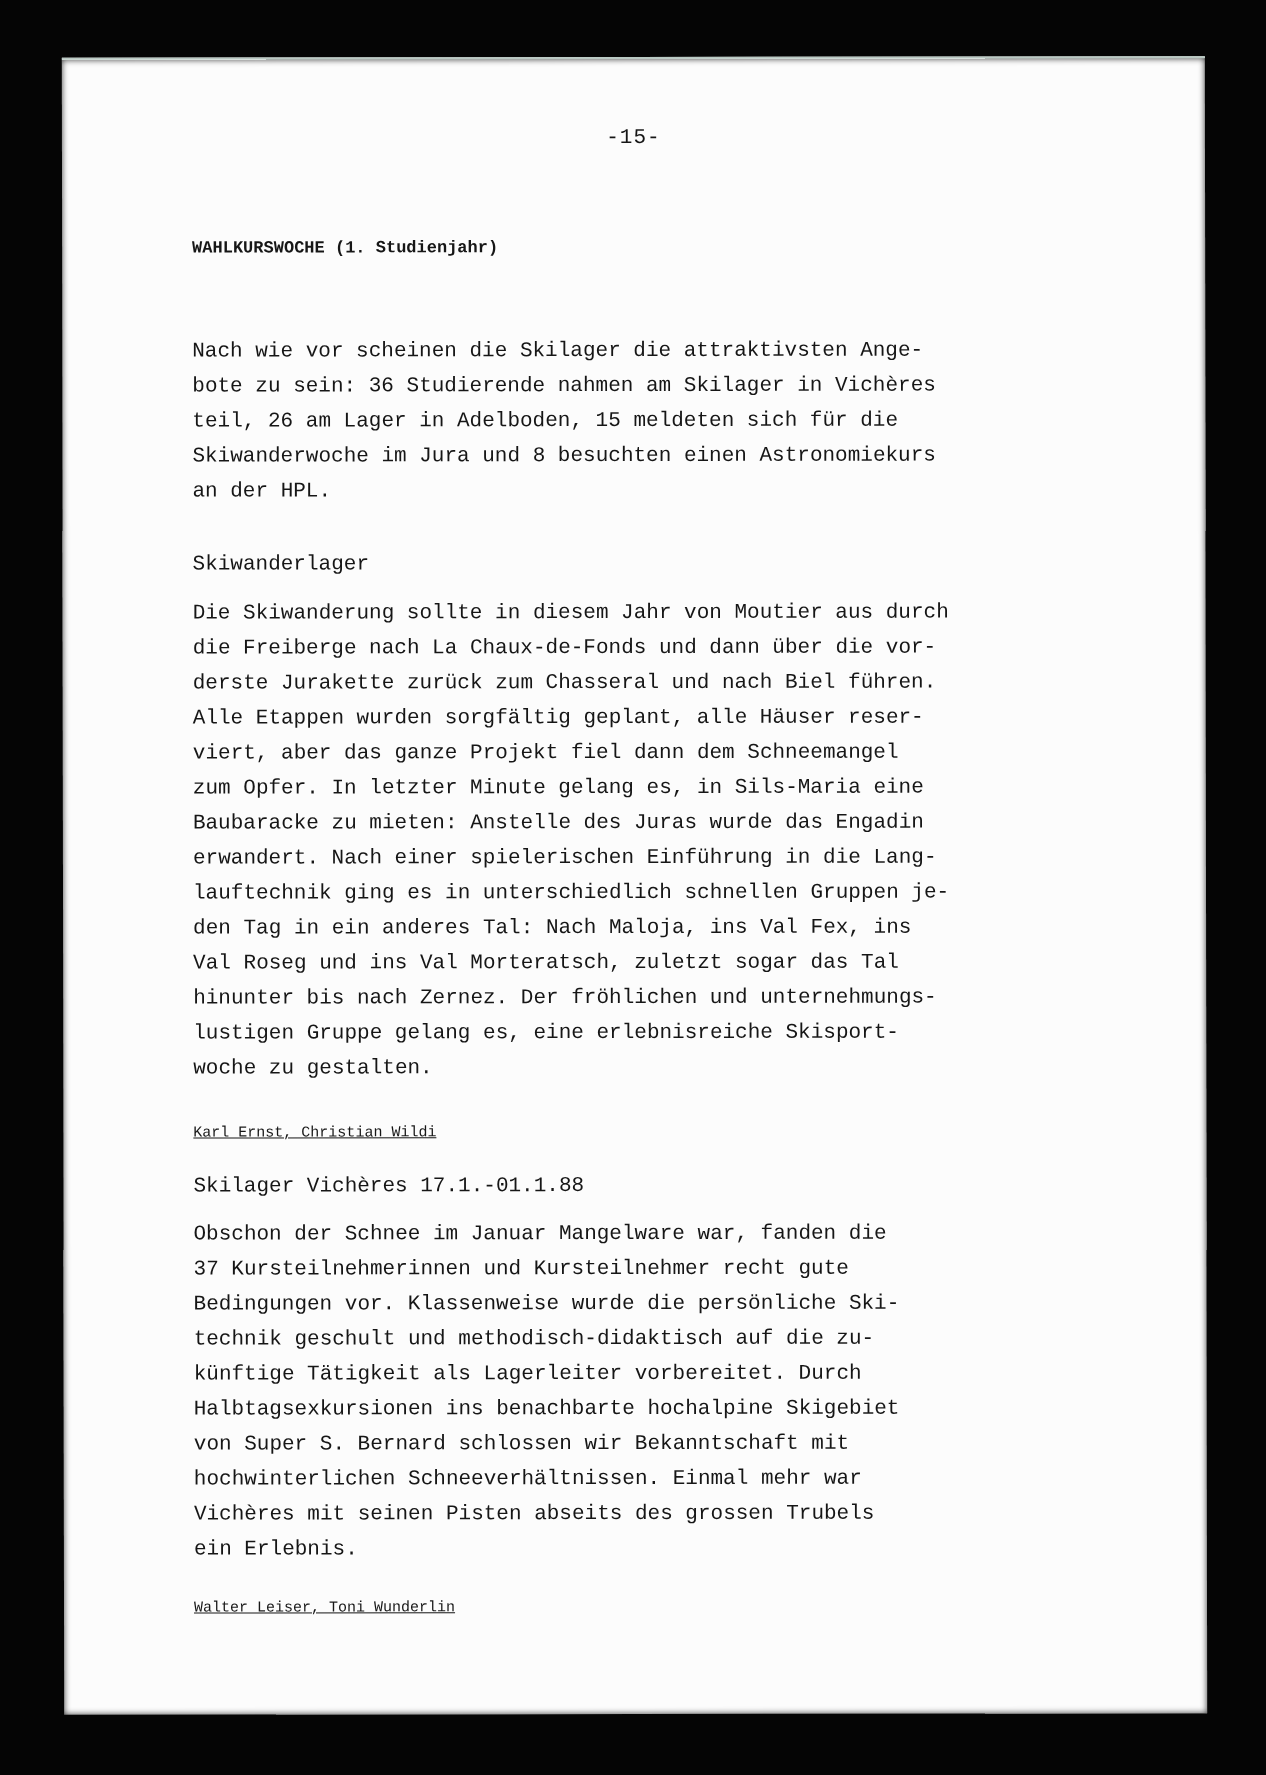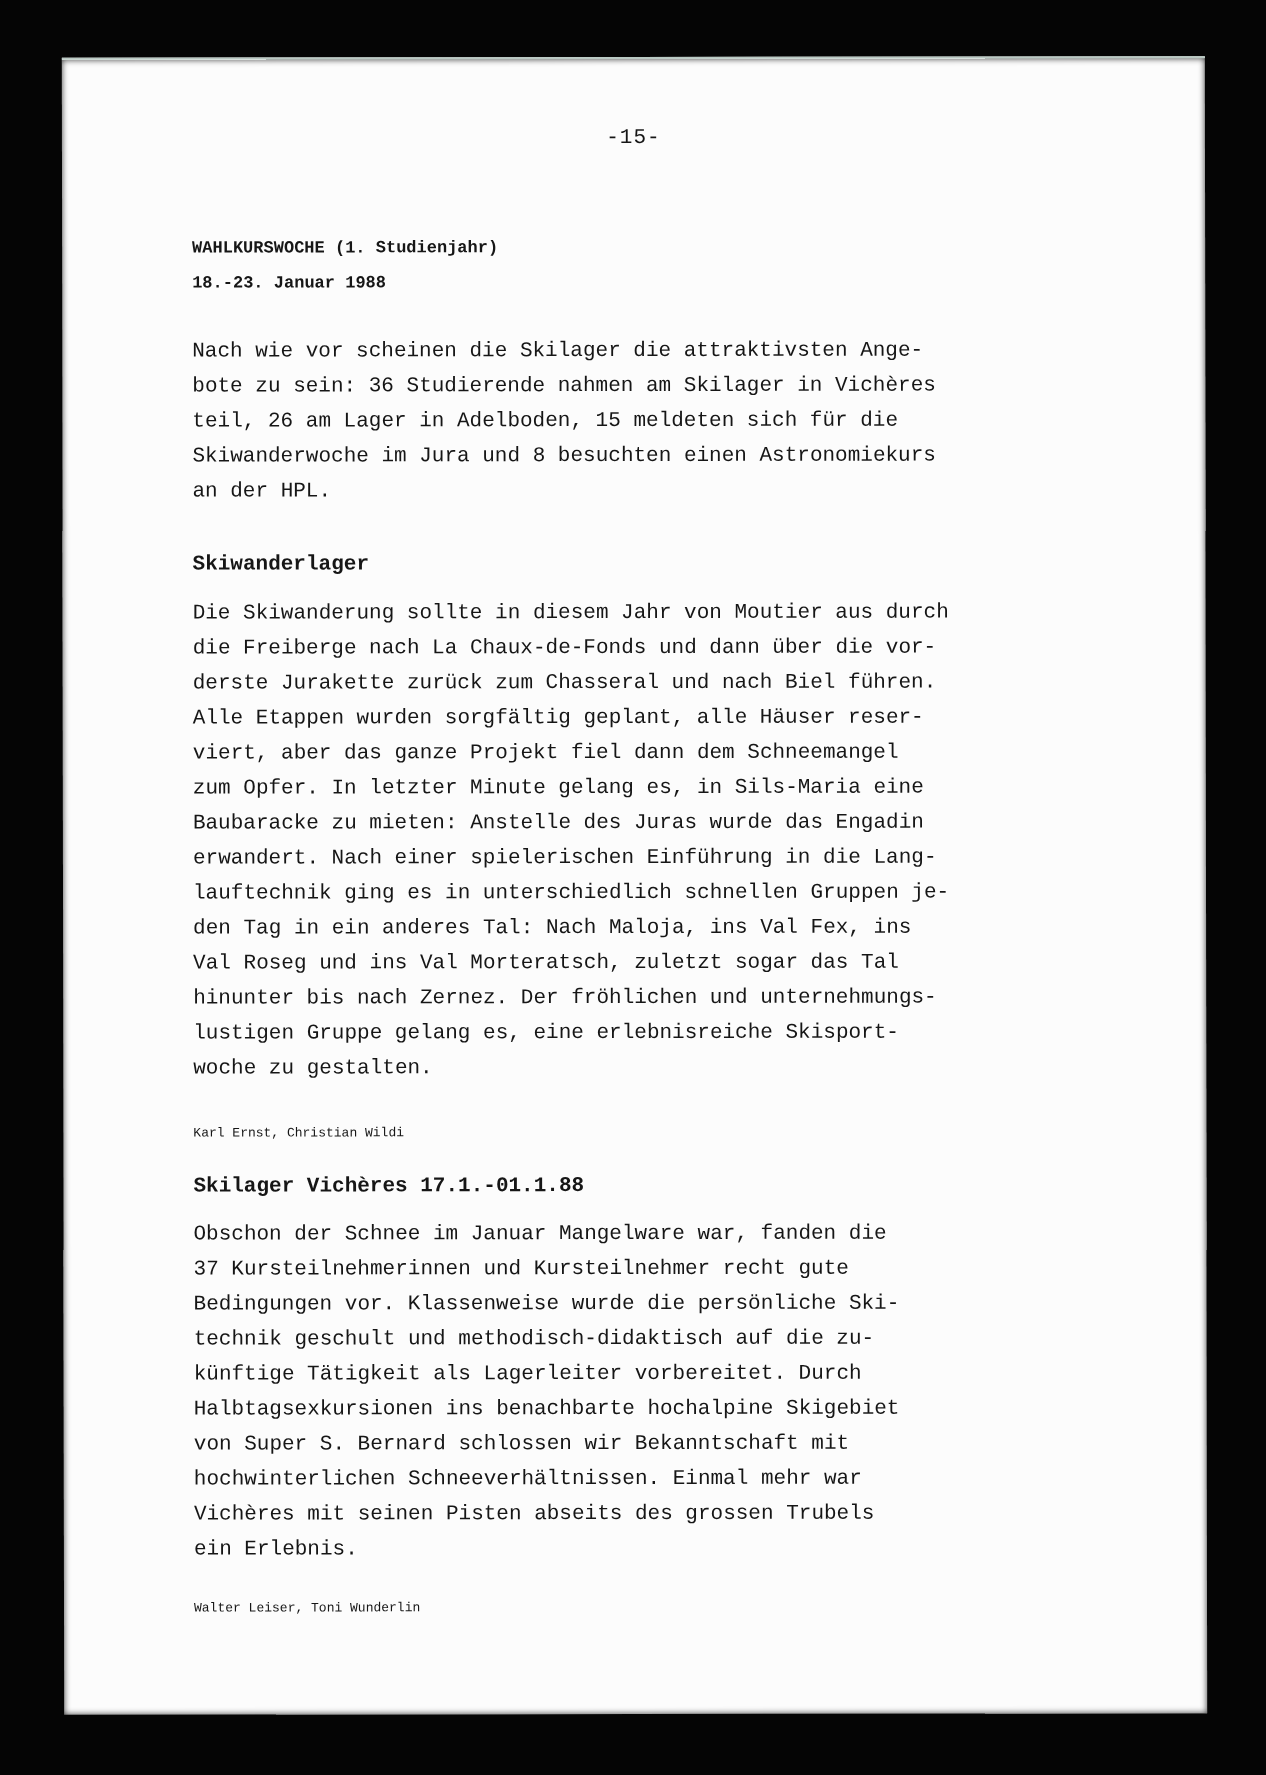--- a/index.html
+++ b/index.html
@@ -57,47 +57,47 @@
     line-height: 35px;
     white-space: pre-line;
   }
   .intro-para  { top: 274px; }
   .section-heading {
     position: absolute;
     left: 130px;
     margin: 0;
     font-size: 21px;
     line-height: 35px;
-    font-weight: 700;
+    font-weight: 400;
   }
   .heading-skiwanderlager { top: 487px; }
   .para-skiwanderlager    { top: 536px; }
   .sig {
     position: absolute;
     left: 130px;
-    font-size: 13px;
+    font-size: 15px;
     line-height: 35px;
+    text-decoration: underline;
   }
   .sig-skiwanderlager { top: 1056px; }
   .heading-vicheres   { top: 1109px; }
   .para-vicheres      { top: 1157px; }
   .sig-vicheres       { top: 1531px; text-align: center; }
 </style>
 </head>
 <body>
 
 <div class="scan-surround"></div>
 
 <div class="page">
 
   <div class="page-number">-15-</div>
 
   <div class="doc-title">
     <div>WAHLKURSWOCHE (1. Studienjahr)</div>
-    <div>18.-23. Januar 1988</div>
   </div>
 
   <div class="para intro-para">Nach wie vor scheinen die Skilager die attraktivsten Ange-
 bote zu sein: 36 Studierende nahmen am Skilager in Vichères
 teil, 26 am Lager in Adelboden, 15 meldeten sich für die
 Skiwanderwoche im Jura und 8 besuchten einen Astronomiekurs
 an der HPL.</div>
 
   <h2 class="section-heading heading-skiwanderlager">Skiwanderlager</h2>
 

